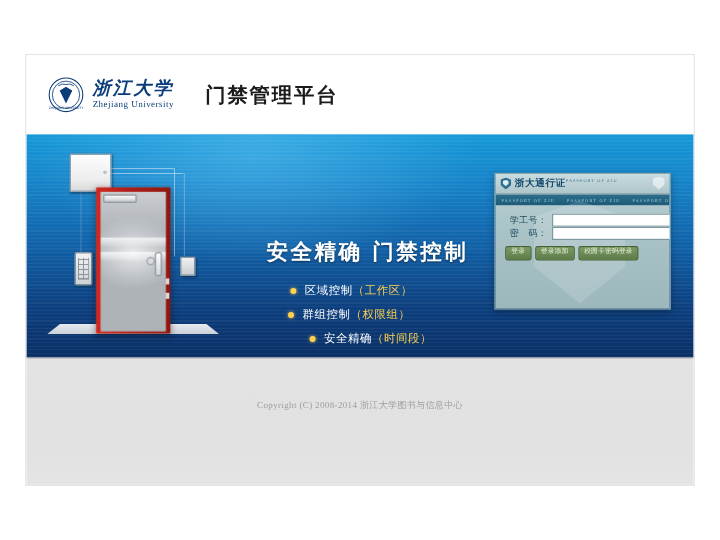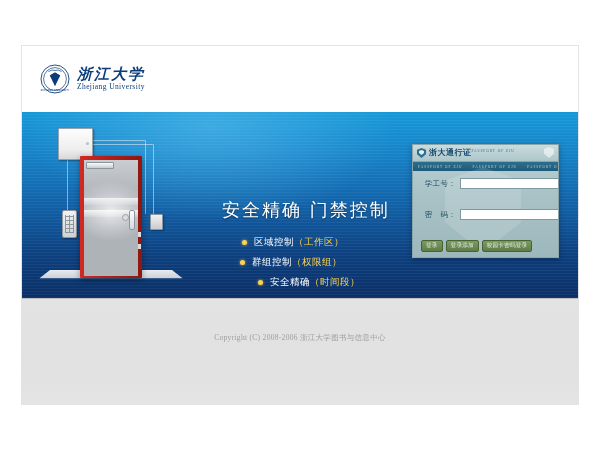--- a/index.html
+++ b/index.html
@@ -39,20 +39,21 @@
     height: 66px;
     background: #ffffff;
     display: flex;
     align-items: center;
   }
 
   .logo-wrap {
     display: flex;
     align-items: center;
     margin-left: 18px;
+    text-align: right;
   }
 
   .logo-seal {
     width: 30px;
     height: 30px;
     flex: 0 0 30px;
     position: relative;
   }
 
   .zju-name {
@@ -238,21 +239,21 @@
   .door-hinge.h1 { top: 76px; }
   .door-hinge.h2 { top: 88px; }
 
   
   .banner-headline {
     position: absolute;
     left: 200px;
     top: 86px;
     font-family: "DejaVu Sans", sans-serif;
     font-size: 18px;
-    font-weight: normal;
+    font-weight: bold;
     color: #ffffff;
     letter-spacing: 2px;
     text-shadow: 0 1px 2px rgba(0,0,0,0.45);
     white-space: nowrap;
   }
   .bullets {
     position: absolute;
     left: 200px;
     top: 124px;
     list-style: none;
@@ -370,21 +371,21 @@
     left: 32px; top: -4px;
     width: 76px; height: 86px;
     background: rgba(255,255,255,0.14);
     clip-path: polygon(50% 0%, 100% 16%, 100% 64%, 50% 100%, 0% 64%, 0% 16%);
     pointer-events: none;
   }
   .lp-row {
     position: relative;
     display: flex;
     align-items: center;
-    margin-bottom: 20px;
+    margin-bottom: 0;
   }
   .lp-label {
     font-family: "DejaVu Sans", sans-serif;
     font-size: 7.5px;
     color: #1d4a5e;
     width: 37px;
     flex: 0 0 37px;
     text-align: right;
     letter-spacing: 0.3px;
     white-space: nowrap;
@@ -471,20 +472,21 @@
             <path d="M8.5 7.5 Q12 5.2 15 6.4" fill="none" stroke="#0b3d7a" stroke-width="0.7"></path>
             <path d="M21.5 7.5 Q18 5.2 15 6.4" fill="none" stroke="#0b3d7a" stroke-width="0.7"></path>
             <text x="15" y="27.2" font-family="DejaVu Sans" font-size="2.6" fill="#0b3d7a" text-anchor="middle">ZHEJIANG UNIVERSITY</text>
           </svg>
         </div>
         <div class="zju-name">
           <div class="zju-cn">浙江大学</div>
           <div class="zju-en">Zhejiang University</div>
         </div>
       </div>
+      <div class="site-title">门禁管理平台</div>
     </div>
 
     <div class="banner">
       <div class="banner-scanlines"></div>
 
       <div class="illo">
         <div class="wire w2"></div>
         <div class="wire w3"></div>
         <div class="wire w4"></div>
         <div class="wire w5"></div>
@@ -558,17 +560,17 @@
           <div class="lp-buttons">
             <button class="lp-btn">登录</button>
             <button class="lp-btn">登录添加</button>
             <button class="lp-btn">校园卡密码登录</button>
           </div>
         </div>
       </div>
     </div>
 
     <div class="footer">
-      <div class="footer-line footer-copy">Copyright (C) 2008-2006 浙江大学图书与信息中心</div>
+      <div class="footer-line footer-copy">Copyright (C) 2008-2014 浙江大学图书与信息中心</div>
     </div>
 
   </div>
 </div>
 
 </body></html>

